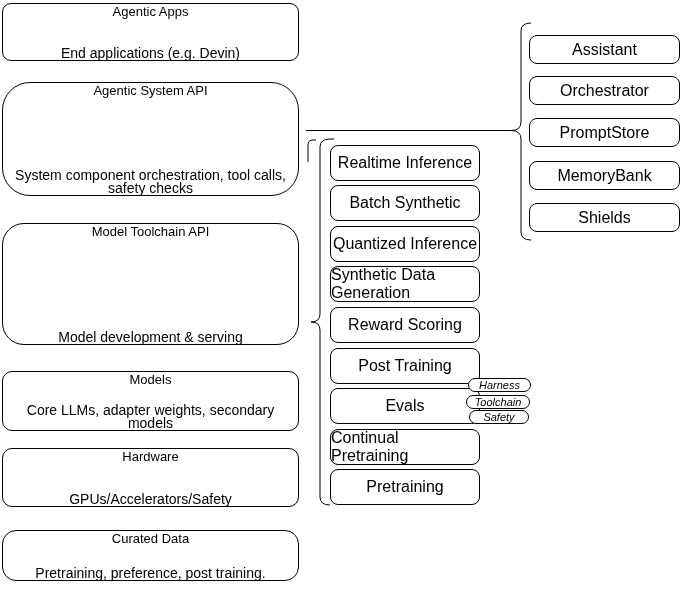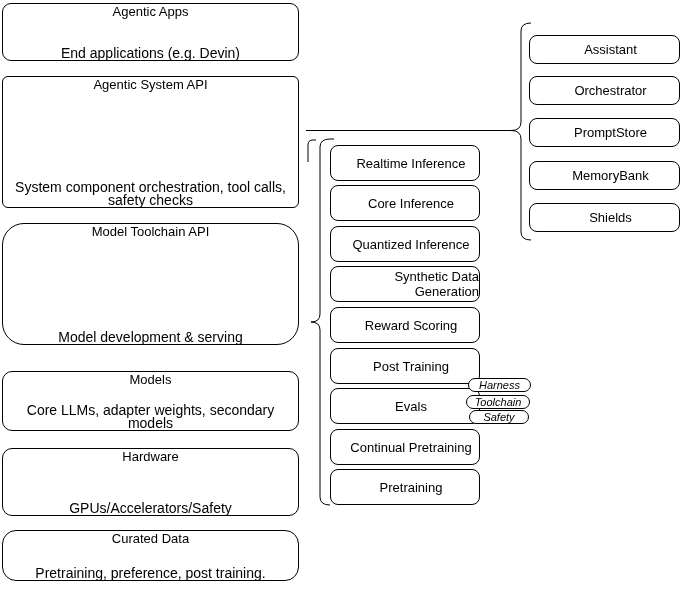--- a/index.html
+++ b/index.html
@@ -16,21 +16,21 @@
     display:flex;flex-direction:column;align-items:center;justify-content:space-between;
     text-align:center;z-index:2;
   }
   .lbox .t{font-size:13px;line-height:16px}
   .lbox .s{font-size:14px;line-height:13px;margin-top:8px}
 
   
   .sbox{
     position:absolute;box-sizing:border-box;background:#fff;border:1px solid #000;
     border-radius:8px;display:flex;align-items:center;justify-content:center;
-    font-size:13px;z-index:2;text-align:right;padding-left:12px;
+    font-size:16px;z-index:2;text-align:left;
   }
   .mcol{left:330px;width:150px;height:36px}
   .rcol{left:529px;width:151px;height:29px}
 
   
   .pill{
     position:absolute;box-sizing:border-box;background:#fff;border:1px solid #000;
     border-radius:7px;height:14px;display:flex;align-items:center;justify-content:center;
     font-size:11px;line-height:1;z-index:3;font-style:italic;
   }
@@ -45,47 +45,47 @@
     <path d="M531 23 Q521 23 521 31 L521 122 Q521 130.5 511 130.5 Q521 130.5 521 139 L521 232 Q521 240 531 240" stroke="#000" stroke-width="1" fill="none"></path>
     <path d="M334 139 L330 139 Q320 139 320 147 L320 314 Q320 322 311 322 Q320 322 320 330 L320 497 Q320 505 330 505" stroke="#000" stroke-width="1" fill="none"></path>
     <path d="M316 140 L313 140 Q308 140 308 145 L308 162" stroke="#000" stroke-width="1" fill="none"></path>
   </svg>
 
   <div class="lbox" style="top:3px;height:58px;border-radius:9px">
     <div class="t">Agentic Apps</div>
     <div class="s">End applications (e.g. Devin)</div>
   </div>
 
-  <div class="lbox" style="top:76px;height:132px;border-radius:6px">
+  <div class="lbox" style="top:82px;height:114px;border-radius:28px">
     <div class="t">Agentic System API</div>
     <div class="s">System component orchestration, tool calls, safety checks</div>
   </div>
 
   <div class="lbox" style="top:223px;height:122px;border-radius:22px">
     <div class="t">Model Toolchain API</div>
     <div class="s">Model development &amp; serving</div>
   </div>
 
   <div class="lbox" style="top:371px;height:60px;border-radius:10px">
     <div class="t">Models</div>
     <div class="s">Core LLMs, adapter weights, secondary models</div>
   </div>
 
-  <div class="lbox" style="top:448px;height:68px;border-radius:10px">
+  <div class="lbox" style="top:448px;height:59px;border-radius:10px">
     <div class="t">Hardware</div>
     <div class="s">GPUs/Accelerators/Safety</div>
   </div>
 
   <div class="lbox" style="top:530px;height:51px;border-radius:14px">
     <div class="t">Curated Data</div>
     <div class="s">Pretraining, preference, post training.</div>
   </div>
 
   <div class="sbox mcol" style="top:145px">Realtime Inference</div>
-  <div class="sbox mcol" style="top:185px">Core Inference</div>
+  <div class="sbox mcol" style="top:185px">Batch Synthetic</div>
   <div class="sbox mcol" style="top:226px">Quantized Inference</div>
   <div class="sbox mcol" style="top:266px">Synthetic Data Generation</div>
   <div class="sbox mcol" style="top:307px">Reward Scoring</div>
   <div class="sbox mcol" style="top:348px">Post Training</div>
   <div class="sbox mcol" style="top:388px">Evals</div>
   <div class="sbox mcol" style="top:429px">Continual Pretraining</div>
   <div class="sbox mcol" style="top:469px">Pretraining</div>
 
   <div class="pill" style="left:468px;top:378px;width:63px">Harness</div>
   <div class="pill" style="left:466px;top:395px;width:64px">Toolchain</div>

